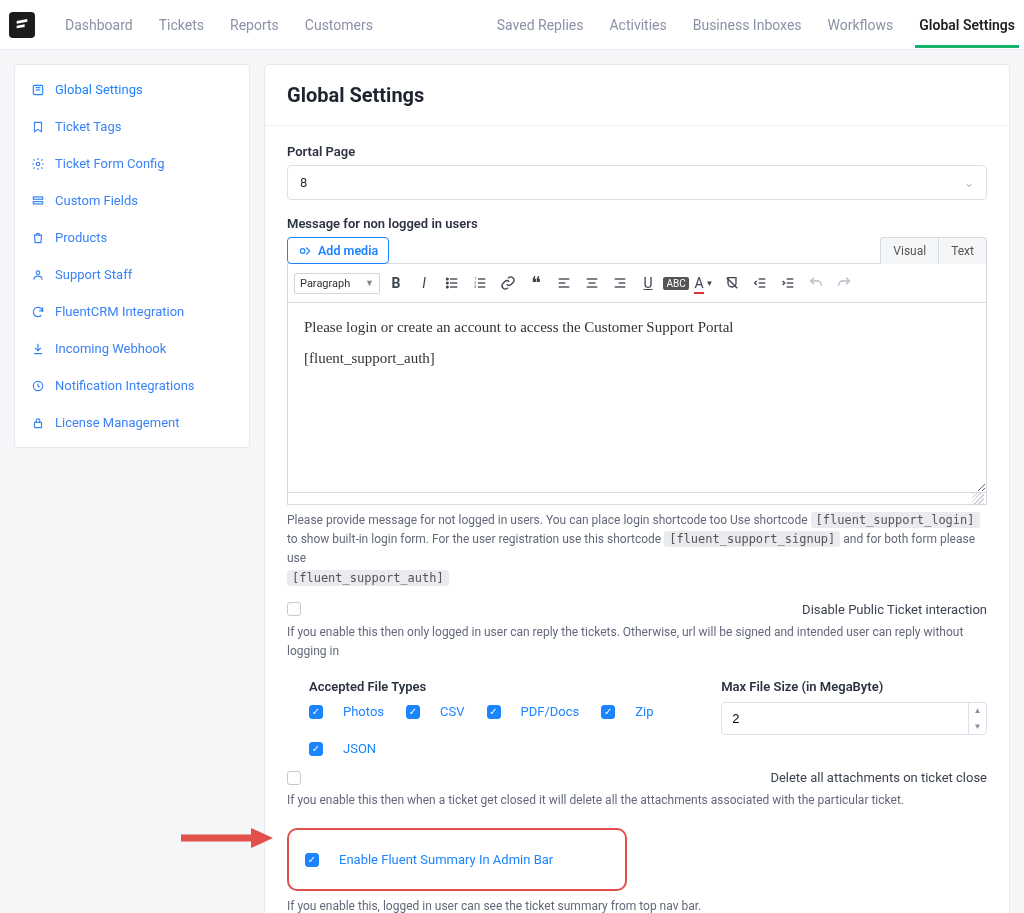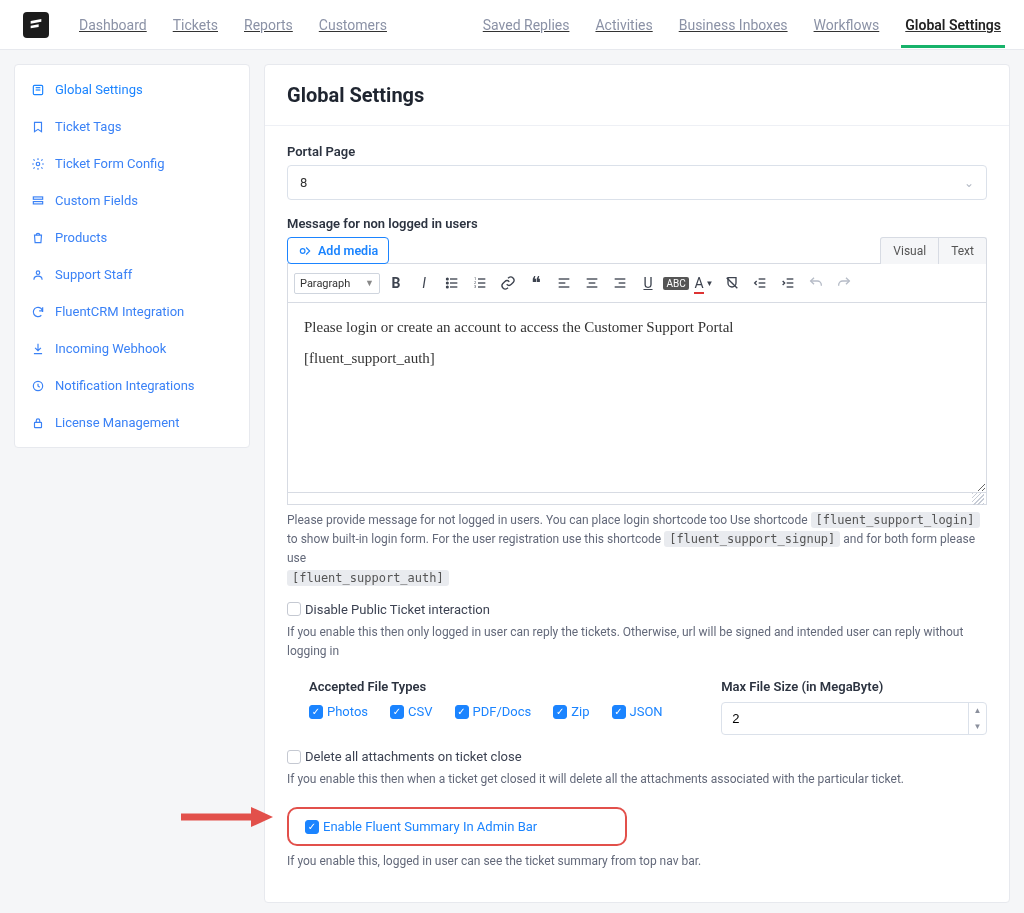--- a/index.html
+++ b/index.html
@@ -1,19 +1,19 @@
 <!DOCTYPE html>
 <html><head>
 <meta charset="utf-8">
 <style>
   * { box-sizing: border-box; margin: 0; padding: 0; }
   body { font-family: -apple-system, BlinkMacSystemFont, "Segoe UI", Roboto, Arial, sans-serif; background: #f5f6f8; font-size: 13px; color: #333; }
 
   
-  .topbar { background: #fff; border-bottom: 1px solid #e7e9ee; display:flex; align-items:center; height:50px; padding:0 23px;text-decoration:underline; }
+  .topbar { background: #fff; border-bottom: 1px solid #e7e9ee; display:flex; align-items:center; height:50px; padding:0 9px; }
   .logo { width:26px; height:26px; background:#1c1c1c; border-radius:4px; display:flex; align-items:center; justify-content:center; margin-right:30px; }
   .logo svg { width:16px; height:16px; }
   .nav-left { display:flex; gap:26px; }
   .nav-left a { color:#8b92a6; text-decoration:none; font-size:14px; cursor:pointer; }
   .nav-spacer { flex:1; }
   .nav-right { display:flex; gap:26px; align-items:center; }
   .nav-right a { color:#8b92a6; text-decoration:none; font-size:14px; cursor:pointer; }
   .nav-right a.active { color:#222; font-weight:600; position:relative; }
   .nav-right a.active::after { content:""; position:absolute; left:-4px; right:-4px; bottom:-15px; height:3px; background:#17b26a; }
 
@@ -50,37 +50,37 @@
   .tb-btn { width:24px; height:24px; display:flex; align-items:center; justify-content:center; color:#3d434f; font-size:14px; cursor:pointer; border-radius:2px; }
   .tb-btn svg { width:16px;height:16px; }
   .tb-btn.muted { color:#b6bcc7; }
 
   .editor-body { border:1px solid #d7dbe3; border-top:none; min-height:190px; padding:16px; font-family: Georgia, serif; font-size:15px; color:#333; background:#fff; resize:both; overflow:auto; }
   .editor-body p { margin-bottom:14px; }
   .resize-handle { display:flex; justify-content:flex-end; border-left:1px solid #d7dbe3; border-right:1px solid #d7dbe3; border-bottom:1px solid #d7dbe3; height:12px; background:#fff; }
   .resize-handle span { width:12px;height:12px;display:inline-block;margin-right:2px;margin-bottom:2px;
     background:repeating-linear-gradient(135deg,#c7ccd6 0 1px,transparent 1px 3px); }
 
-  .checkbox-row { display:flex; align-items:center; gap:4px; margin-top:14px; cursor:pointer; }
+  .checkbox-row { display:flex; align-items:center; gap:20px; margin-top:14px; cursor:pointer;justify-content:space-between; }
   .chk { width:14px; height:14px; border:1px solid #c5c9d2; border-radius:3px; display:inline-flex; align-items:center; justify-content:center; background:#fff; }
   .chk.on { background:#1b84ff; border-color:#1b84ff; }
   .chk.on::after { content:"✓"; color:#fff; font-size:10px; line-height:1; }
   .chk-label { font-size:13px; color:#3c4252; }
   .chk-label.link { color:#1b84ff; }
 
   .file-section { display:flex; gap:40px; margin-top:18px; }
   .file-types { flex:1.4; padding-left:22px; }
   .file-types-list { display:flex; gap:22px; margin-top:10px; flex-wrap:wrap; }
   .maxsize { flex:1; }
   .num-input { display:flex; border:1px solid #dbe1ea; border-radius:4px; margin-top:8px; }
   .num-input input { border:none; padding:8px 10px; flex:1; font-size:13px; outline:none; background:transparent; }
   .num-spin { width:18px; display:flex; flex-direction:column; border-left:1px solid #dbe1ea; }
   .num-spin span { flex:1; display:flex; align-items:center; justify-content:center; font-size:8px; color:#8a8f9c; cursor:pointer; }
 
-  .callout-box { border:2px solid #e2504b; border-radius:10px; padding:10px 16px; margin-top:18px; display:inline-flex; width:340px; }
+  .callout-box { border:2px solid #e2504b; border-radius:10px; padding:22px 16px; margin-top:18px; display:inline-flex; width:340px; }
 
 </style>
 </head>
 <body>
 
 <div class="topbar">
   <div class="logo">
     <svg viewBox="0 0 24 24" fill="#fff">
         <path d="M4 6 L20 3 L20 7 L4 10 Z M4 13 L16 11 L16 15 L4 17 Z"></path>
       </svg>

